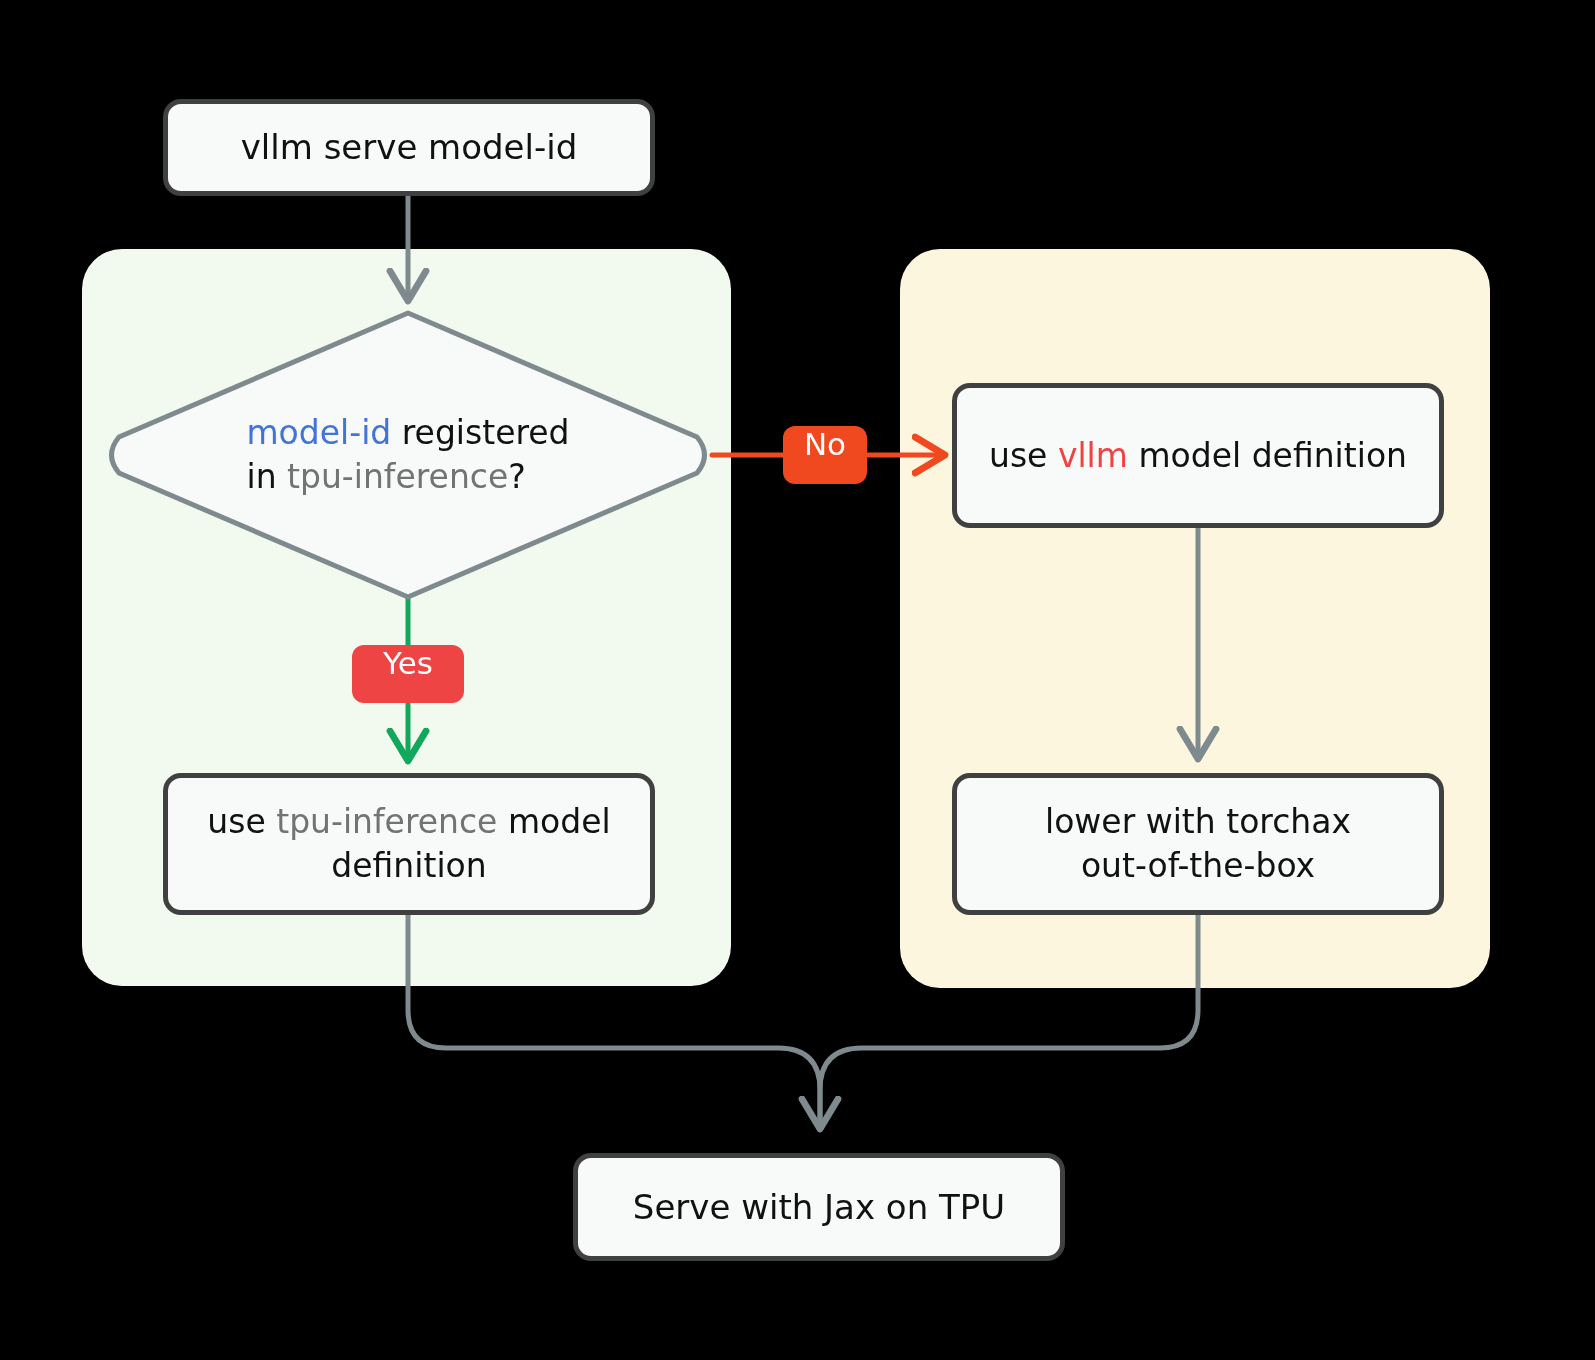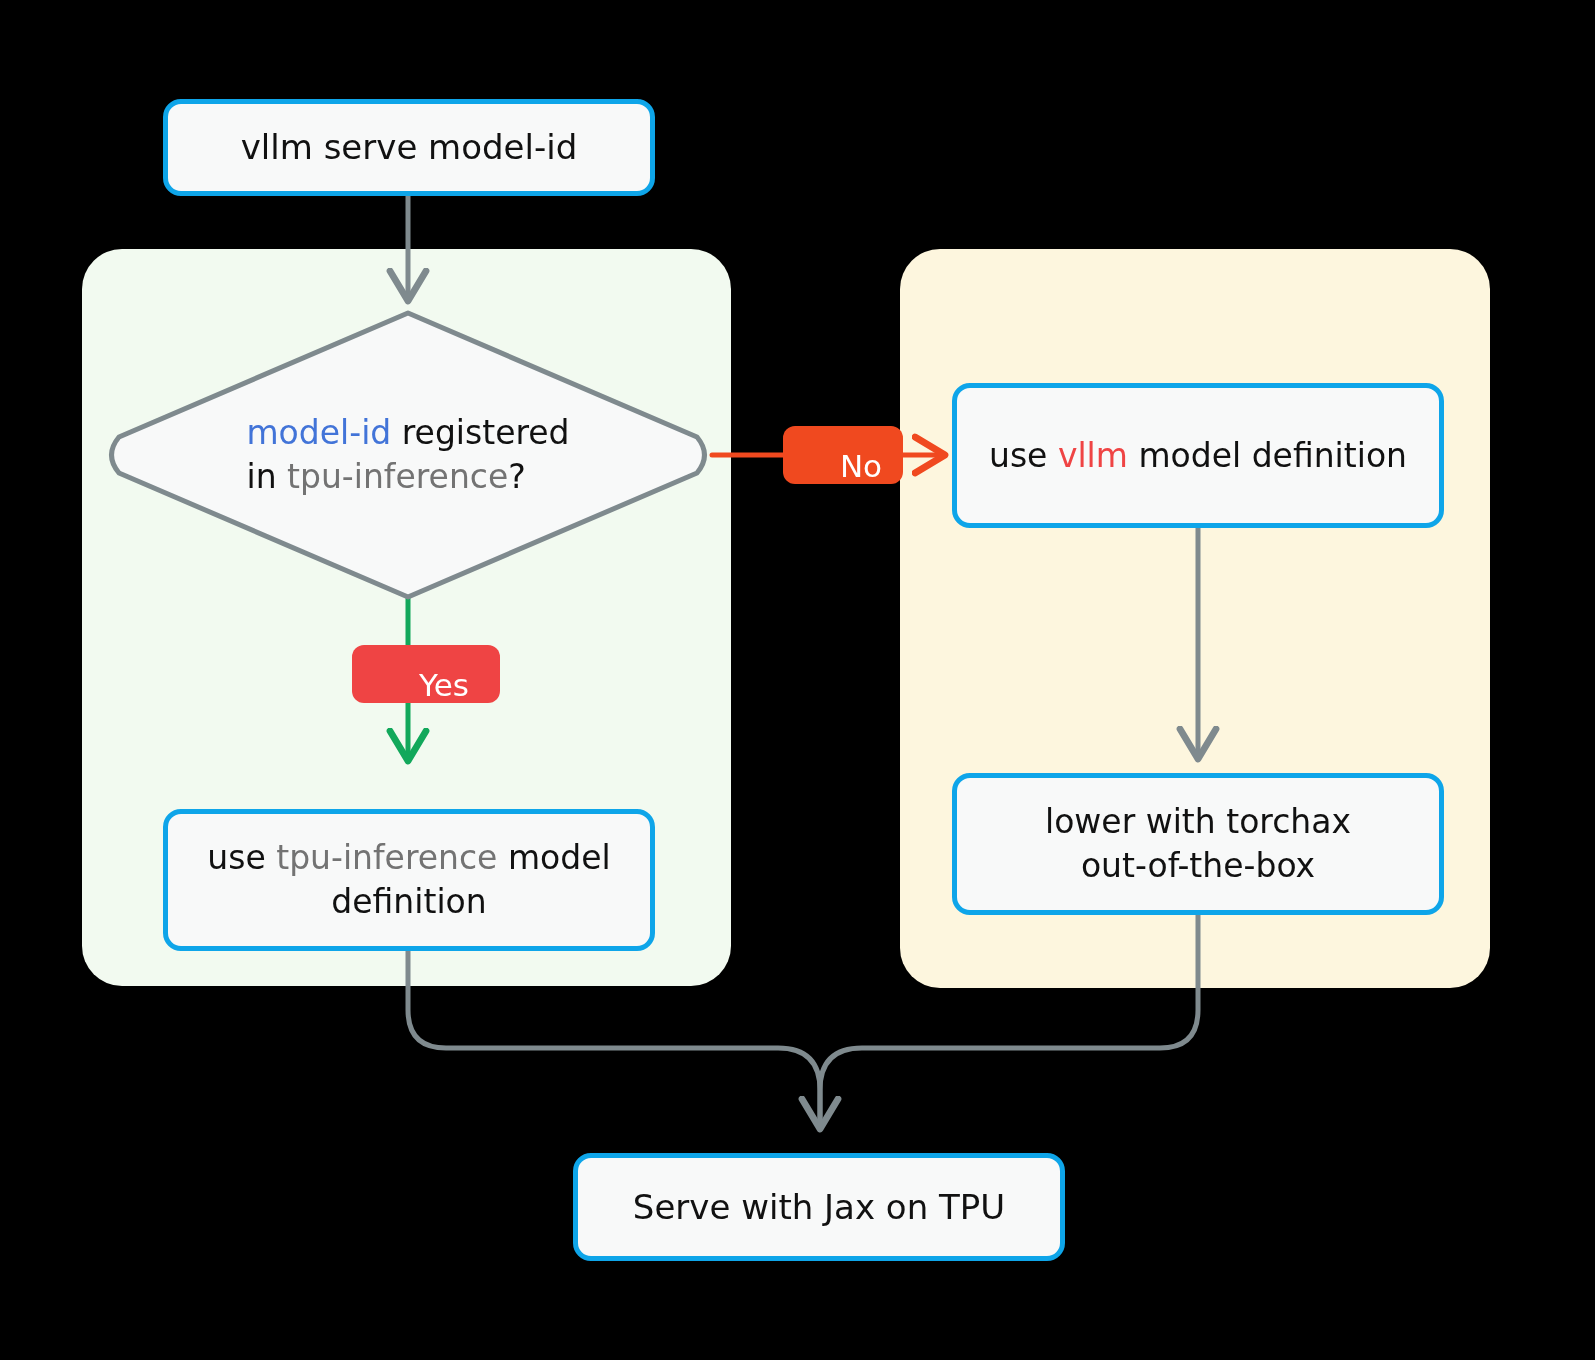--- a/index.html
+++ b/index.html
@@ -20,21 +20,21 @@
     left: 0;
     top: 0;
     width: 1595px;
     height: 1360px;
   }
   svg.edges { z-index: 3; }
   .node {
     position: absolute;
     box-sizing: border-box;
     background: #F8F9F9;
-    border: 5px solid #0ea5e9;
+    border: 5px solid #404040;
     border-radius: 18px;
     display: flex;
     align-items: center;
     justify-content: center;
     text-align: center;
     color: #111111;
     z-index: 4;
   }
   .node .txt {
     line-height: 1.32;
@@ -58,27 +58,26 @@
     z-index: 2;
     text-align: left;
     line-height: 1.34;
     color: #111111;
     font-size: 33px;
   }
   .badge {
     position: absolute;
     z-index: 6;
     display: flex;
-    align-items: flex-end;
+    align-items: flex-start;
     justify-content: center;
     border-radius: 12px;
     color: #FFFFFF;
     font-size: 31px;
     font-weight: 400;
-    padding-left: 36px;
   }
   .kw-blue  { color: #4274D8; }
   .kw-green { color: #737373; }
   .kw-orange{ color: #ef4444; }
 </style>
 </head>
 <body>
 
 <div id="canvas">
 
@@ -130,21 +129,21 @@
   </div>
 
   <div class="badge" style="left:352px; top:645px; width:112px; height:58px; background:#ef4444;">
     <span>Yes</span>
   </div>
 
   <div class="node" style="left:952px; top:383px; width:492px; height:145px; font-size:33px;">
     <span class="txt"><span>use </span><span class="kw-orange">vllm</span><span> model definition</span></span>
   </div>
 
-  <div class="node" style="left:163px; top:773px; width:492px; height:142px; font-size:33px;margin-top:36px;">
+  <div class="node" style="left:163px; top:773px; width:492px; height:142px; font-size:33px;">
     <span class="txt"><span>use </span><span class="kw-green">tpu-inference</span><span> model definition</span></span>
   </div>
 
   <div class="node" style="left:952px; top:773px; width:492px; height:142px; font-size:33px;">
     <span class="txt"><span>lower with torchax</span><br><span>out-of-the-box</span></span>
   </div>
 
   <div class="node" style="left:573px; top:1153px; width:492px; height:108px; font-size:34px;">
     <span class="txt">Serve with Jax on TPU</span>
   </div>

